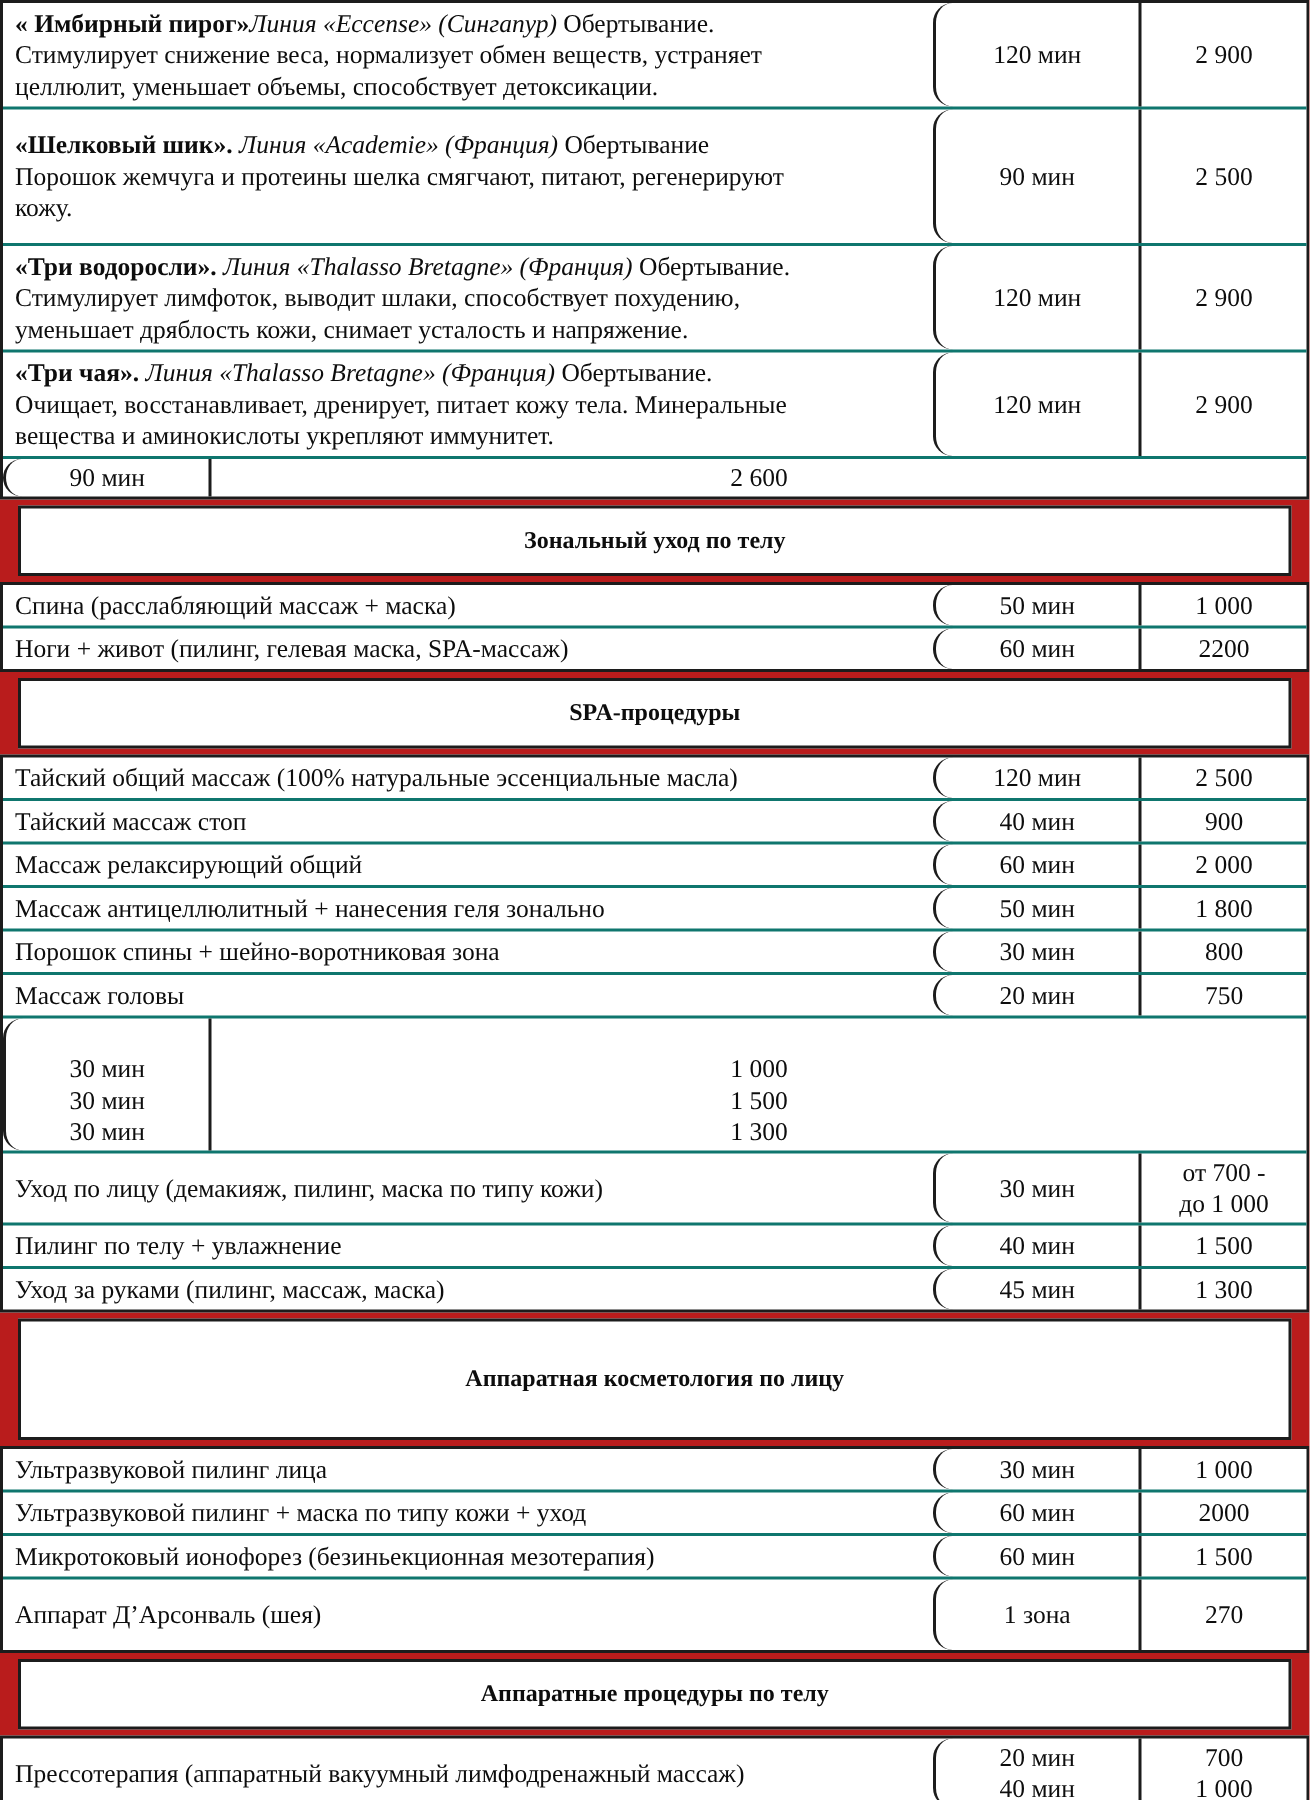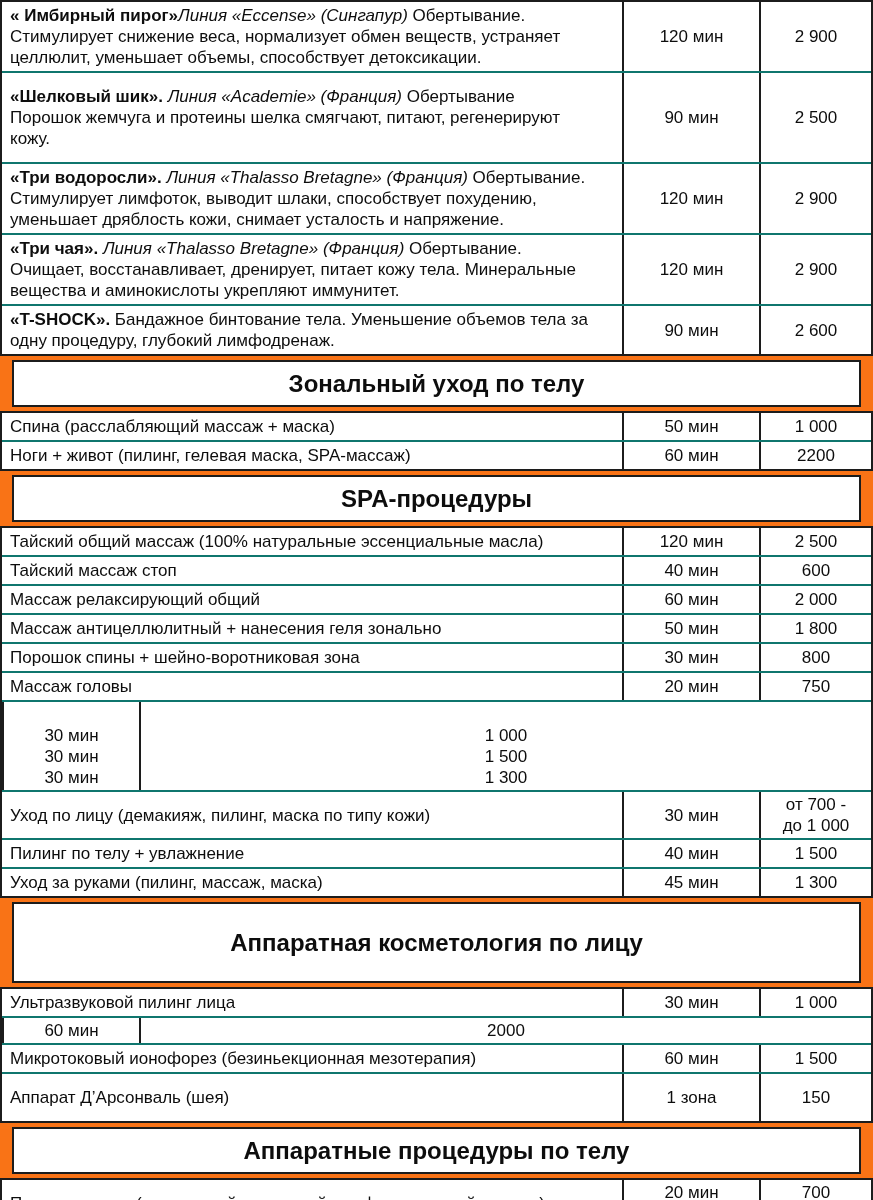--- a/index.html
+++ b/index.html
@@ -5,36 +5,36 @@
   html, body {
     margin: 0;
     padding: 0;
     background: #ffffff;
   }
   .page {
     width: 873px;
     height: 1200px;
     overflow: hidden;
     box-sizing: border-box;
-    background: #f97316;
-    font-family: Liberation Sans, sans-serif;
+    background: #b91c1c;
+    font-family: Liberation Serif, serif;
     color: #0d0d0d;
   }
   .block {
     border: 2px solid #1c1c1c;
     box-sizing: border-box;
     background: #ffffff;
   }
   .header-block {
     border: 2px solid #1c1c1c;
     box-sizing: border-box;
     margin: 4px 12px;
     text-align: center;
     font-weight: bold;
-    font-size: 24px;
+    font-size: 16px;
     line-height: 21px;
     padding: 11px 8px;
     background: #ffffff;
   }
   .header-block.tall {
     padding: 28px 8px;
     text-align: center;
   }
   .row {
     display: flex;
@@ -59,20 +59,21 @@
   }
   .cell-dur {
     flex: 0 0 137px;
     border-left: 2px solid #1c1c1c;
     display: flex;
     flex-direction: column;
     justify-content: center;
     align-items: center;
     text-align: center;
     padding: 2px 4px;
+    border-radius: 13px;
   }
   .cell-price {
     flex: 1 1 auto;
     border-left: 2px solid #1c1c1c;
     display: flex;
     flex-direction: column;
     justify-content: center;
     align-items: center;
     text-align: right;
     padding: 2px 4px;
@@ -123,24 +124,20 @@
         <div class="row">
           <div class="cell cell-desc">
             <div class="desc-inner"><b>«Три чая». </b><i>Линия «Thalasso Bretagne» (Франция)</i><span> Обертывание.
 Очищает, восстанавливает, дренирует, питает кожу тела. Минеральные
 вещества и аминокислоты укрепляют иммунитет.</span></div>
           </div>
           <div class="cell cell-dur">120 мин</div>
           <div class="cell cell-price">2 900</div>
         </div>
         <div class="row">
-          <div class="cell cell-desc">
-            <div class="desc-inner"><b>«T-SHOCK». </b><span>Бандажное бинтование тела. Уменьшение объемов тела за
-одну процедуру, глубокий лимфодренаж.</span></div>
-          </div>
           <div class="cell cell-dur">90 мин</div>
           <div class="cell cell-price">2 600</div>
         </div>
       </div>
       <div class="header-block"><span>Зональный уход по телу</span></div>
       <div class="block">
         <div class="row">
           <div class="cell cell-desc">
             <div class="desc-inner"><span>Спина (расслабляющий массаж + маска)</span></div>
           </div>
@@ -162,21 +159,21 @@
             <div class="desc-inner"><span>Тайский общий массаж (100% натуральные эссенциальные масла)</span></div>
           </div>
           <div class="cell cell-dur">120 мин</div>
           <div class="cell cell-price">2 500</div>
         </div>
         <div class="row">
           <div class="cell cell-desc">
             <div class="desc-inner"><span>Тайский массаж стоп</span></div>
           </div>
           <div class="cell cell-dur">40 мин</div>
-          <div class="cell cell-price">600</div>
+          <div class="cell cell-price">900</div>
         </div>
         <div class="row">
           <div class="cell cell-desc">
             <div class="desc-inner"><span>Массаж релаксирующий общий</span></div>
           </div>
           <div class="cell cell-dur">60 мин</div>
           <div class="cell cell-price">2 000</div>
         </div>
         <div class="row">
           <div class="cell cell-desc">
@@ -241,36 +238,39 @@
       <div class="header-block tall"><span>Аппаратная косметология по лицу</span></div>
       <div class="block">
         <div class="row">
           <div class="cell cell-desc">
             <div class="desc-inner"><span>Ультразвуковой пилинг лица</span></div>
           </div>
           <div class="cell cell-dur">30 мин</div>
           <div class="cell cell-price">1 000</div>
         </div>
         <div class="row">
+          <div class="cell cell-desc">
+            <div class="desc-inner"><span>Ультразвуковой пилинг + маска по типу кожи + уход</span></div>
+          </div>
           <div class="cell cell-dur">60 мин</div>
           <div class="cell cell-price">2000</div>
         </div>
         <div class="row">
           <div class="cell cell-desc">
             <div class="desc-inner"><span>Микротоковый ионофорез (безиньекционная мезотерапия)</span></div>
           </div>
           <div class="cell cell-dur">60 мин</div>
           <div class="cell cell-price">1 500</div>
         </div>
         <div class="row spacious">
           <div class="cell cell-desc">
             <div class="desc-inner"><span>Аппарат Д’Арсонваль (шея)</span></div>
           </div>
           <div class="cell cell-dur">1 зона</div>
-          <div class="cell cell-price">150</div>
+          <div class="cell cell-price">270</div>
         </div>
       </div>
       <div class="header-block"><span>Аппаратные процедуры по телу</span></div>
       <div class="block">
         <div class="row">
           <div class="cell cell-desc">
             <div class="desc-inner"><span>Прессотерапия (аппаратный вакуумный лимфодренажный массаж)</span></div>
           </div>
           <div class="cell cell-dur">
             <div class="line">20 мин</div>

